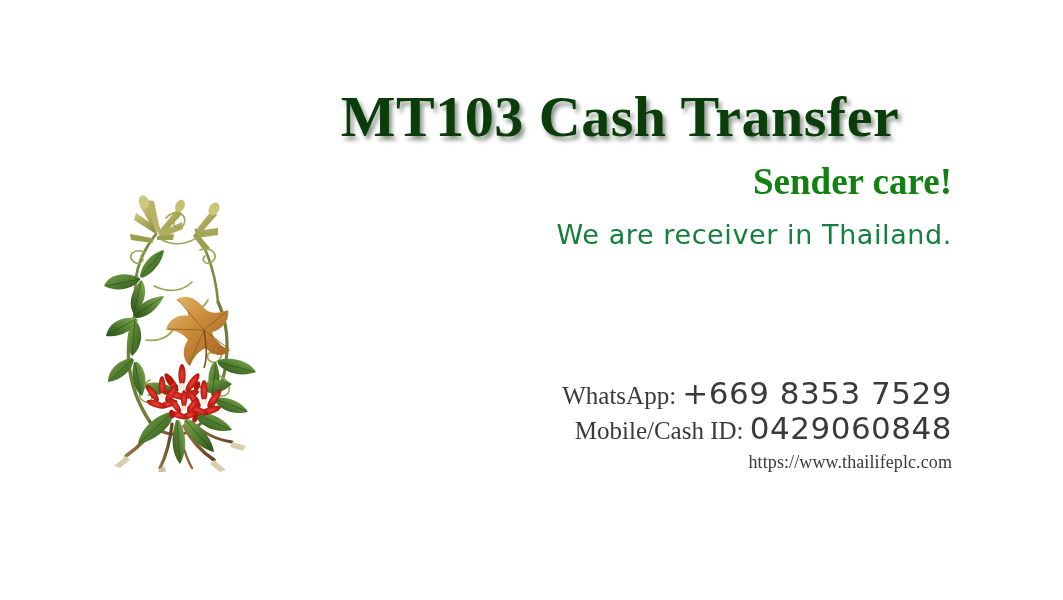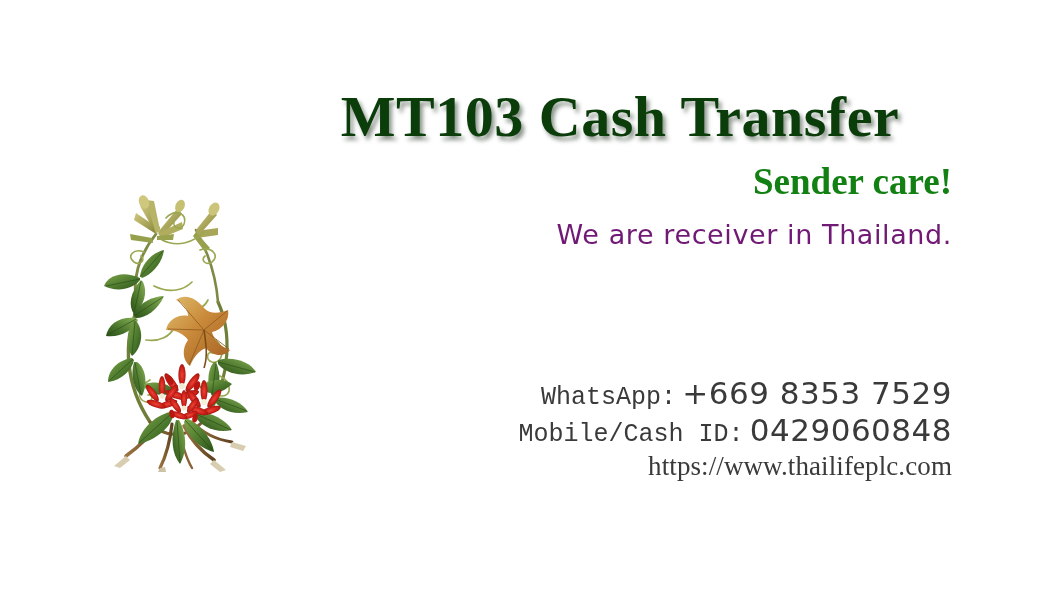--- a/index.html
+++ b/index.html
@@ -64,21 +64,21 @@
     padding: 0;
     white-space: nowrap;
   }
 
   #tagline {
     font-family: "DejaVu Sans", sans-serif;
     font-weight: 400;
     font-size: 27px;
     line-height: 34px;
     letter-spacing: 0.6px;
-    color: #701a75;
+    color: #15803d;
     margin: 14px 8px 0 0;
     padding: 0;
     white-space: nowrap;
   }
 
   #contact {
     margin: 125px 8px 0 0;
     text-align: right;
   }
   .contact-line {
@@ -89,25 +89,25 @@
   .contact-line.phone {
     font-size: 25px;
     line-height: 32px;
   }
   .contact-line.phone .num {
     font-family: "DejaVu Sans", sans-serif;
     font-size: 31px;
     letter-spacing: 0.5px;
   }
   .contact-line.small {
-    font-size: 27px;
+    font-size: 18px;
     line-height: 30px;
     letter-spacing: 0.1px;
   }
-  .lbl { font-family: Liberation Mono, monospace; }
+  .lbl { font-family: Liberation Serif, serif; }
 </style>
 </head>
 <body>
 
 <div id="canvas">
 
   <div id="floral">
     <svg viewBox="0 0 160 282" xmlns="http://www.w3.org/2000/svg">
       <defs>
         <linearGradient id="gLeaf" x1="0" y1="0" x2="1" y2="1">

